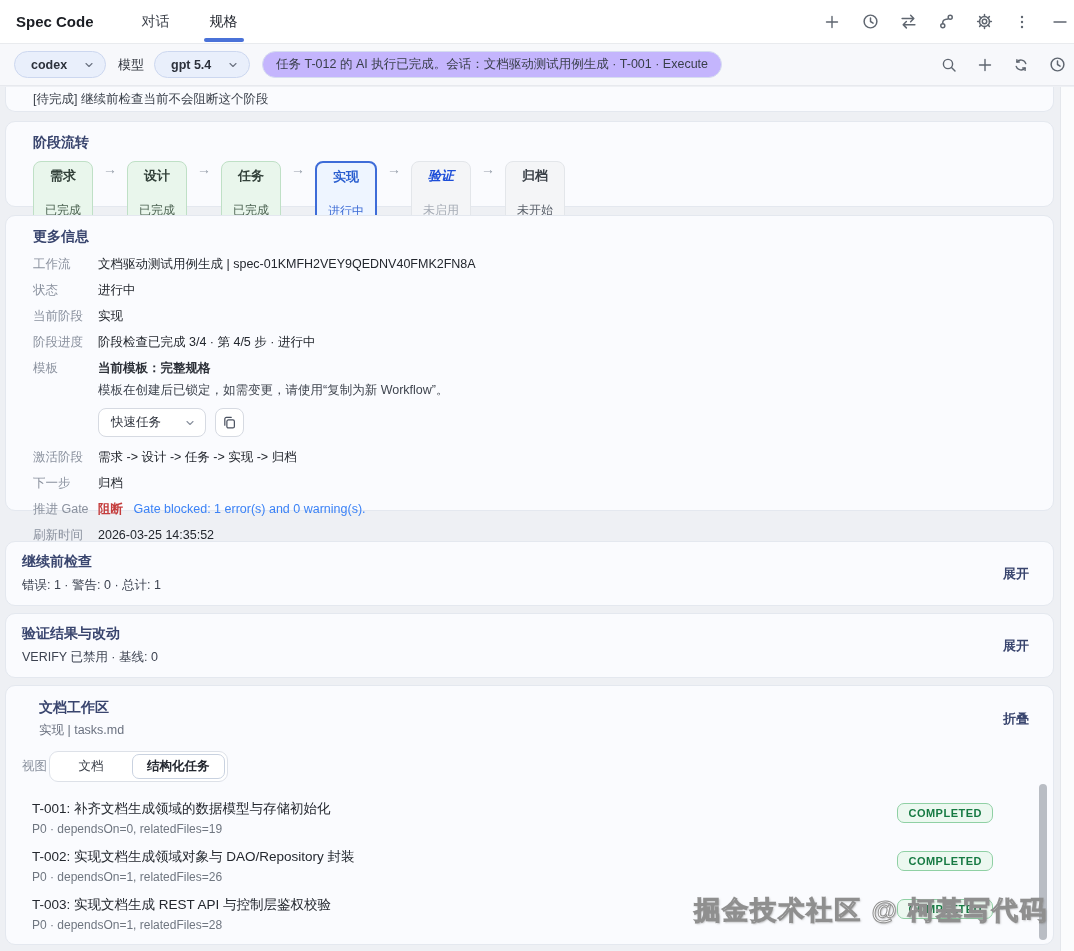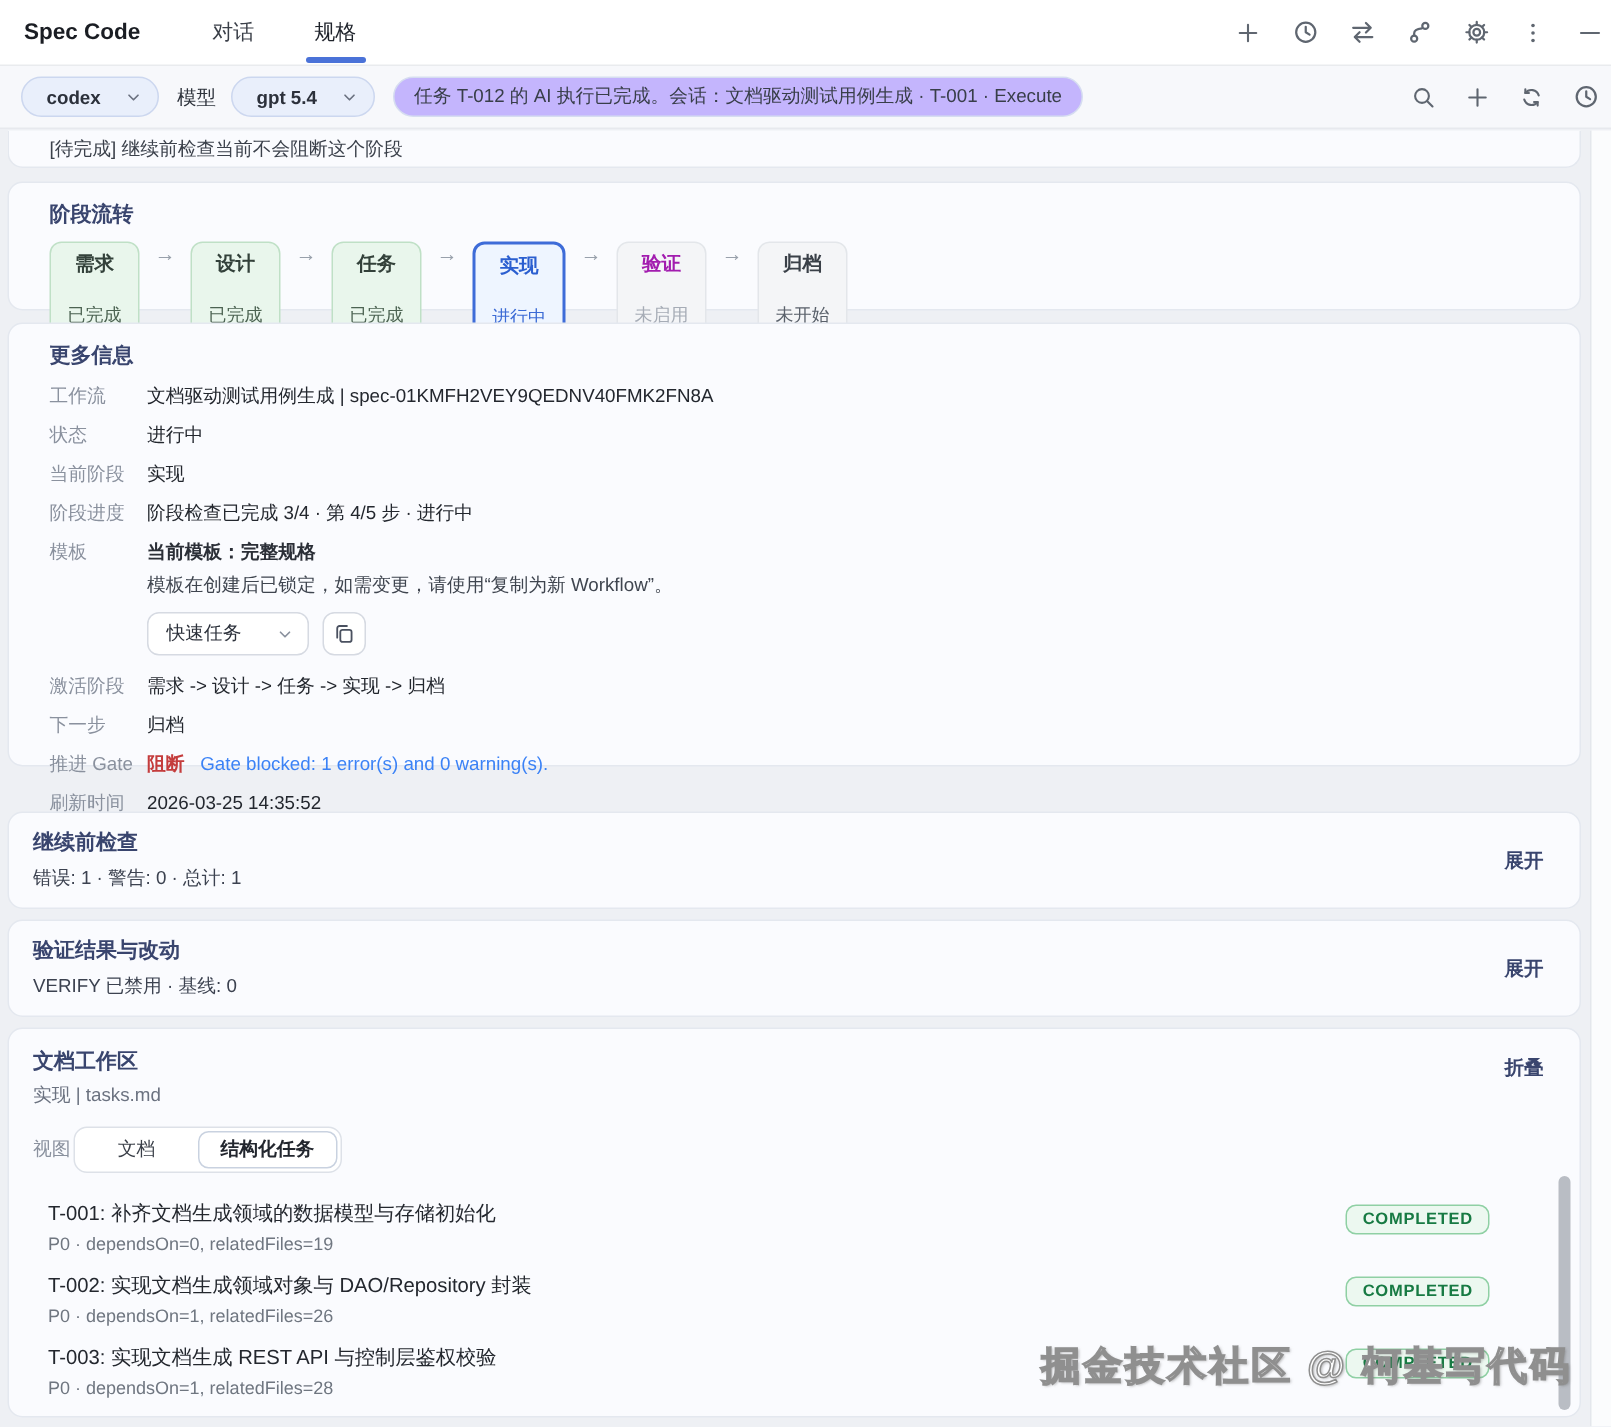--- a/index.html
+++ b/index.html
@@ -85,21 +85,21 @@
   }
   .stage-name { font-size:13px; font-weight:bold; }
   .stage-status { font-size:12px; margin-top:17px; }
   .stage-done { background:#e9f6ec; border:1px solid #bfe0c6; }
   .stage-done .stage-name { color:#33413a; }
   .stage-done .stage-status { color:#4c6352; }
   .stage-active { background:#eef5ff; border:2px solid #3e6cd8; }
   .stage-active .stage-name { color:#2b5fd0; }
   .stage-active .stage-status { color:#3c6bd5; }
   .stage-disabled { background:#f4f5f7; border:1px solid #e3e6ea; }
-  .stage-disabled .stage-name { color:#a21caf; }
+  .stage-disabled .stage-name { color:#1d4ed8;font-style:italic; }
   .stage-disabled .stage-status { color:#a6acb6; }
   .stage-pending { background:#f4f5f7; border:1px solid #e3e6ea; }
   .stage-pending .stage-name { color:#3a4048; }
   .stage-pending .stage-status { color:#5a616b; }
   .stage-arrow { margin:0 10px; color:#98a0ab; font-size:14px; }
 
   
   .info-card { top:128px; height:296px; padding:12px 27px; }
   .info-rows { margin-top:10px; }
   .info-row { display:flex; margin-bottom:9px; align-items:baseline; }
@@ -126,21 +126,21 @@
   
   .sect-card { padding:14px 16px; display:flex; align-items:center; }
   .precheck-card { top:454px; height:65px; }
   .verify-card { top:526px; height:65px; }
   .sect-text { flex:1; }
   .sect-sub { margin-top:6px; font-size:12.5px; color:#3c4250; }
   .sect-action { font-size:13px; font-weight:bold; color:#39456e; cursor:pointer; padding:4px 8px; }
 
   
   .workspace-card { top:598px; height:260px; padding:13px 16px; overflow:hidden; }
-  .ws-head { display:flex; align-items:flex-start; }
+  .ws-head { display:flex; align-items:center;margin-left:17px; }
   .ws-sub { margin-top:5px; font-size:12.5px; color:#6b7280; }
   .view-row { display:flex; align-items:center; margin-top:12px; gap:2px; }
   .view-label { font-size:12.5px; color:#8a919e; }
   .seg-control {
     display:flex; background:#ffffff; border:1px solid #dde1e8; border-radius:9px; padding:2px; gap:2px;
   }
   .seg-btn {
     min-width:78px; padding:3px 14px; font-size:12.5px; color:#3a3f48;
     border-radius:7px; text-align:center; cursor:pointer; border:1px solid transparent; background:transparent;
     font-family:inherit;

